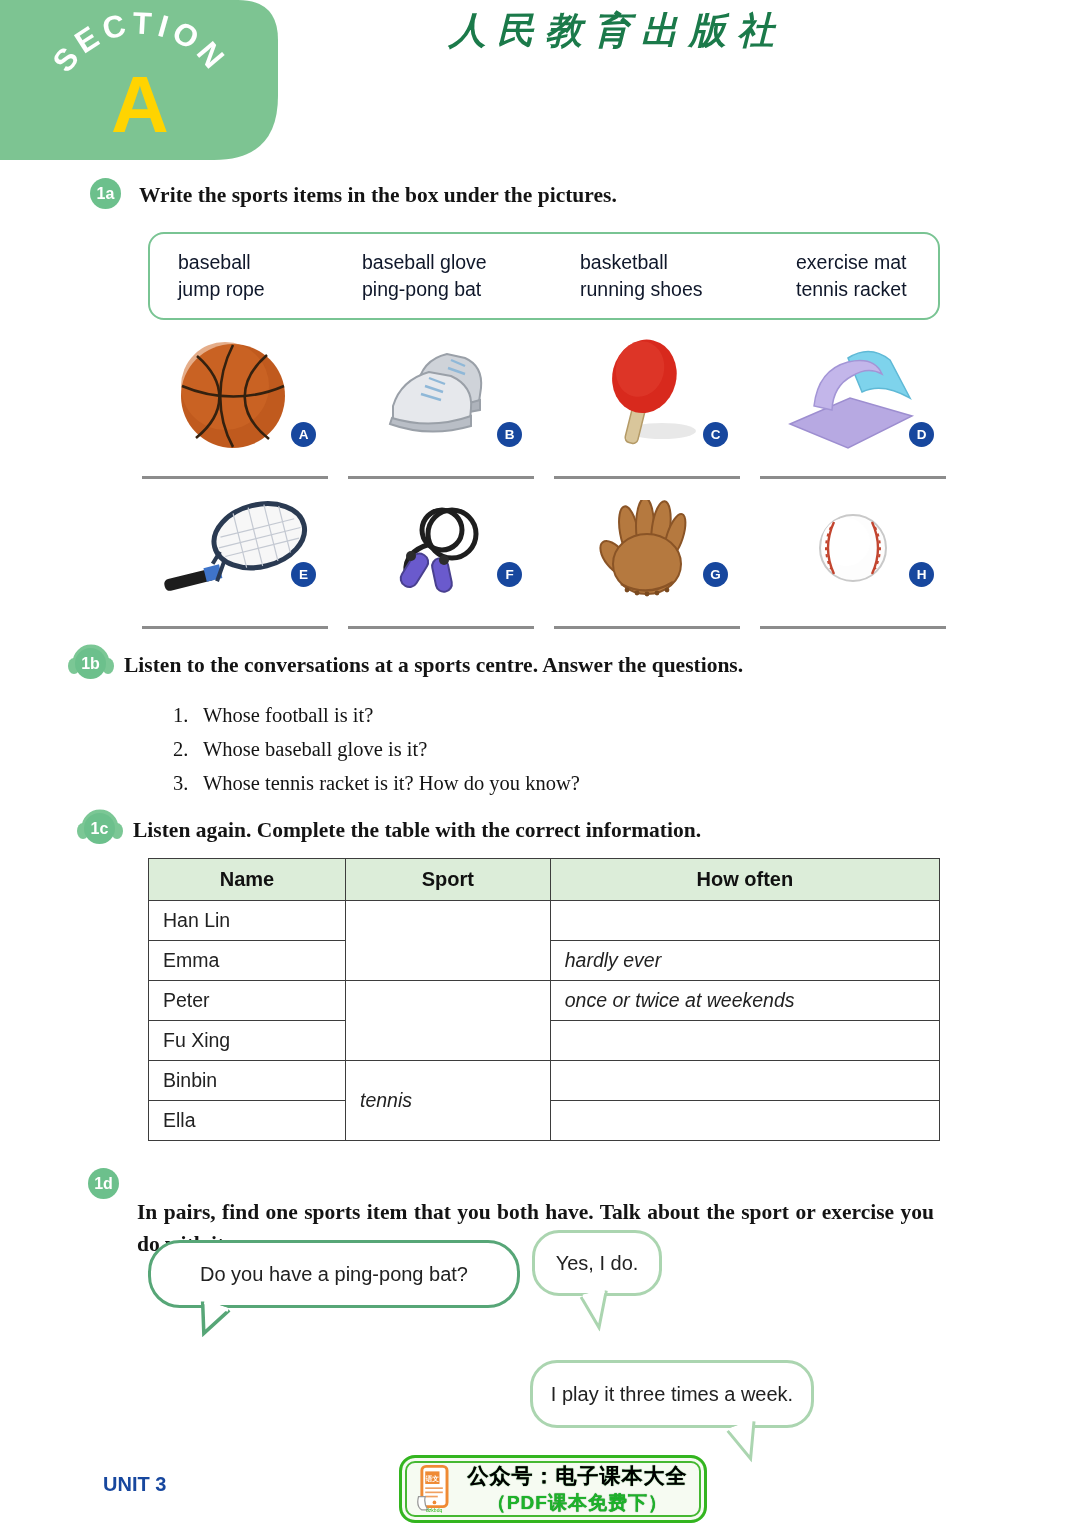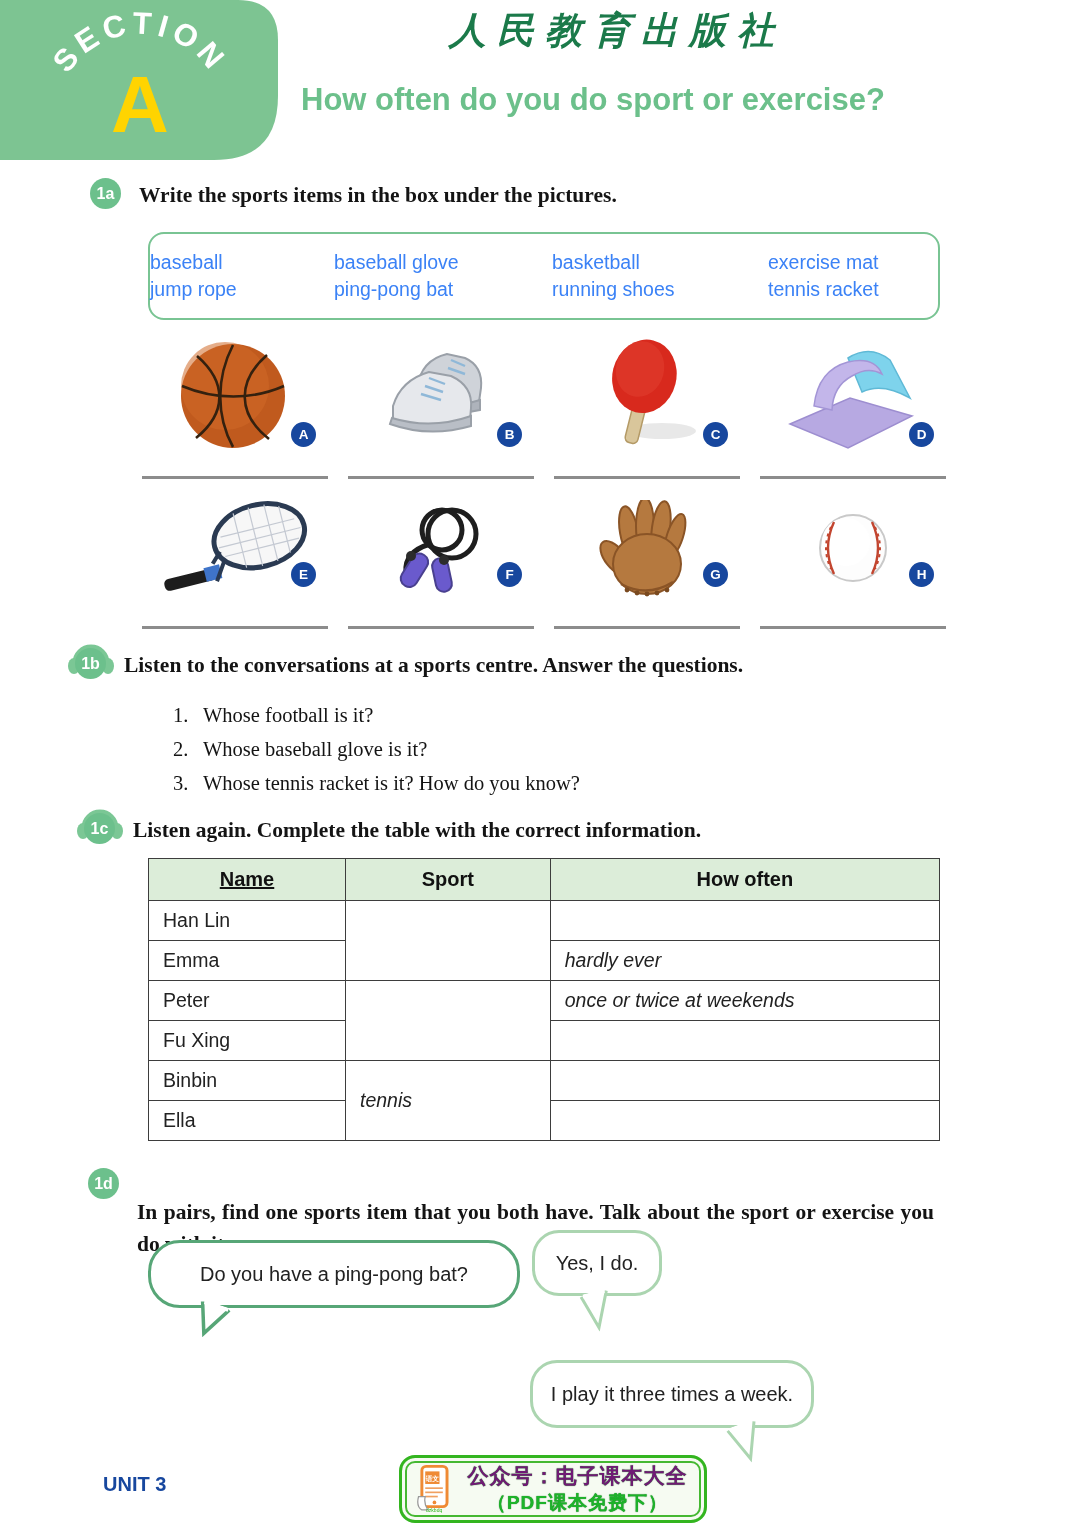--- a/index.html
+++ b/index.html
@@ -35,22 +35,22 @@
     font-family:"Liberation Serif", serif; font-weight:bold;
     font-size:21.5px; color:#141414; line-height:32px; padding-top:1px;
   }
   .justify { text-align:justify;margin-top:27px; }
 
   
   .word-box {
     position:absolute; left:148px; top:232px; width:792px; height:88px;
     border:2px solid #79c493; border-radius:16px;
     display:grid; grid-template-columns:184px 218px 216px 1fr;
-    row-gap:4px; align-content:center; 
-    font-size:19.5px; color:#3b82f6;
+    row-gap:4px; align-content:center; padding-left:28px;
+    font-size:19.5px; color:#0f172a;
   }
 
   
   .pics {
     position:absolute; left:140px; top:336px; width:810px;
     display:grid; grid-template-columns:repeat(4,190px); column-gap:16px;
     grid-template-rows:164px 144px;
   }
   .pic-cell { position:relative; }
   .pic-img { position:absolute; left:0; top:0; width:190px; display:flex; justify-content:center; }
@@ -75,21 +75,21 @@
   .info-table {
     position:absolute; left:148px; top:858px; width:792px;
     border-collapse:collapse; font-size:19.5px; color:#222;
   }
   .info-table th, .info-table td { border:1.6px solid #3d3d3d; }
   .info-table th {
     background:#dcedd9; height:42px; font-size:20px; font-weight:bold; color:#111;
     text-align:center;
   }
   .info-table td { height:40px; padding-left:14px; }
-  .col-name { width:200px;text-decoration:underline; } .col-sport { width:208px; } .col-often { width:396px; }
+  .col-name { width:200px; } .col-sport { width:208px; } .col-often { width:396px; }
   .italic { font-style:italic; }
   .often-cell { padding-left:17px; }
 
   
   .bubble {
     position:absolute; background:#fff; display:flex; align-items:center;
     justify-content:center; font-size:20px; color:#222; z-index:1;
   }
   .bubble.dark { border:3.5px solid #57a677; border-radius:32px; }
   .bubble.light { border:3px solid #abd5b0; border-radius:27px; }
@@ -102,21 +102,21 @@
     display:flex; align-items:center; justify-content:center;
   }
   .unit-label { position:absolute; left:103px; top:1473px; font-size:20px; font-weight:bold; color:#17479e; }
   .promo-badge {
     position:absolute; left:399px; top:1455px; width:308px; height:68px;
     background:#f6fbf2; border:3.5px solid #33b51f; border-radius:16px;
     box-shadow: inset 0 0 0 3px #f6fbf2, inset 0 0 0 5px #45b832;
     display:flex; align-items:center; gap:8px; padding:4px 10px 4px 14px;
   }
   .promo-text { display:flex; flex-direction:column; align-items:center; width:100%; }
-  .promo-l1 { font-size:21px; font-weight:bold; color:#701a75; letter-spacing:1px; text-shadow:0 0 1px #0a6b12; }
+  .promo-l1 { font-size:21px; font-weight:bold; color:#000000; letter-spacing:1px; text-shadow:0 0 1px #0a6b12; }
   .promo-l2 { font-size:19px; font-weight:bold; color:#1db32a; letter-spacing:1px; text-shadow:0 0 1px #0a6b12; }
 </style>
 </head>
 <body>
 
 <div class="page">
 
   <div class="section-tab">
     <svg width="280" height="160" viewBox="0 0 280 160">
       <path d="M0,0 L238,0 Q278,0 278,40 L278,96 Q278,160 214,160 L0,160 Z" fill="#7dc492"></path>
@@ -124,21 +124,20 @@
           <path id="arcpath" d="M 56,118 A 84 84 0 0 1 224,118" fill="none"></path>
         </defs>
       <text font-family="Liberation Sans, sans-serif" font-size="31" font-weight="bold" fill="#ffffff" letter-spacing="5">
         <textPath href="#arcpath" startOffset="50%" text-anchor="middle">SECTION</textPath>
       </text>
       <text x="140" y="132" text-anchor="middle" font-family="Liberation Sans, sans-serif" font-size="80" font-weight="bold" fill="#ffd400">A</text>
     </svg>
   </div>
 
   <div class="publisher">人民教育出版社</div>
-  <div class="page-title">How often do you do sport or exercise?</div>
 
   <div class="act-head" style="left:90px; top:178px; width:860px;">
     <div class="badge">1a</div>
     <div class="act-instr">Write the sports items in the box under the pictures.</div>
   </div>
 
   <div class="word-box">
     <span>baseball</span>
     <span>baseball glove</span>
     <span>basketball</span>

